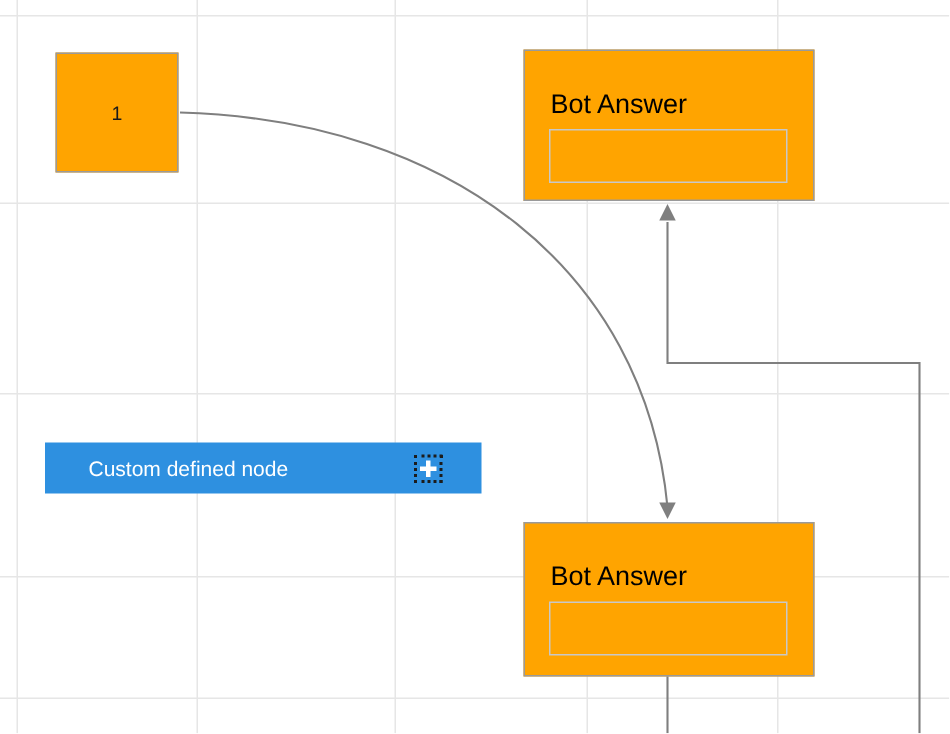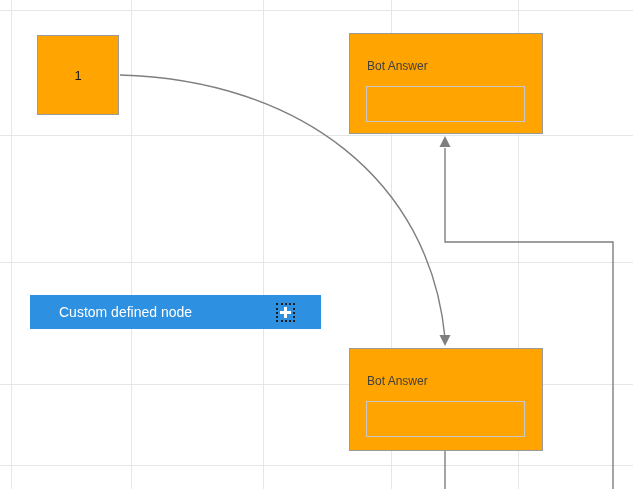--- a/index.html
+++ b/index.html
@@ -54,22 +54,22 @@
     left: 349px;
     width: 194px;
     padding: 0;
   }
   .node-bot-top { top: 33px; height: 101px; }
   .node-bot-bottom { top: 348px; height: 103px; }
   .node-title {
     position: absolute;
     left: 17px;
     top: 26px;
-    font-size: 12px;
-    color: #404040;
+    font-size: 18px;
+    color: #000000;
     line-height: 1;
     white-space: nowrap;
   }
   .node-field {
     position: absolute;
     left: 16px;
     right: 17px;
     top: 52px;
     height: 36px;
     box-sizing: border-box;

